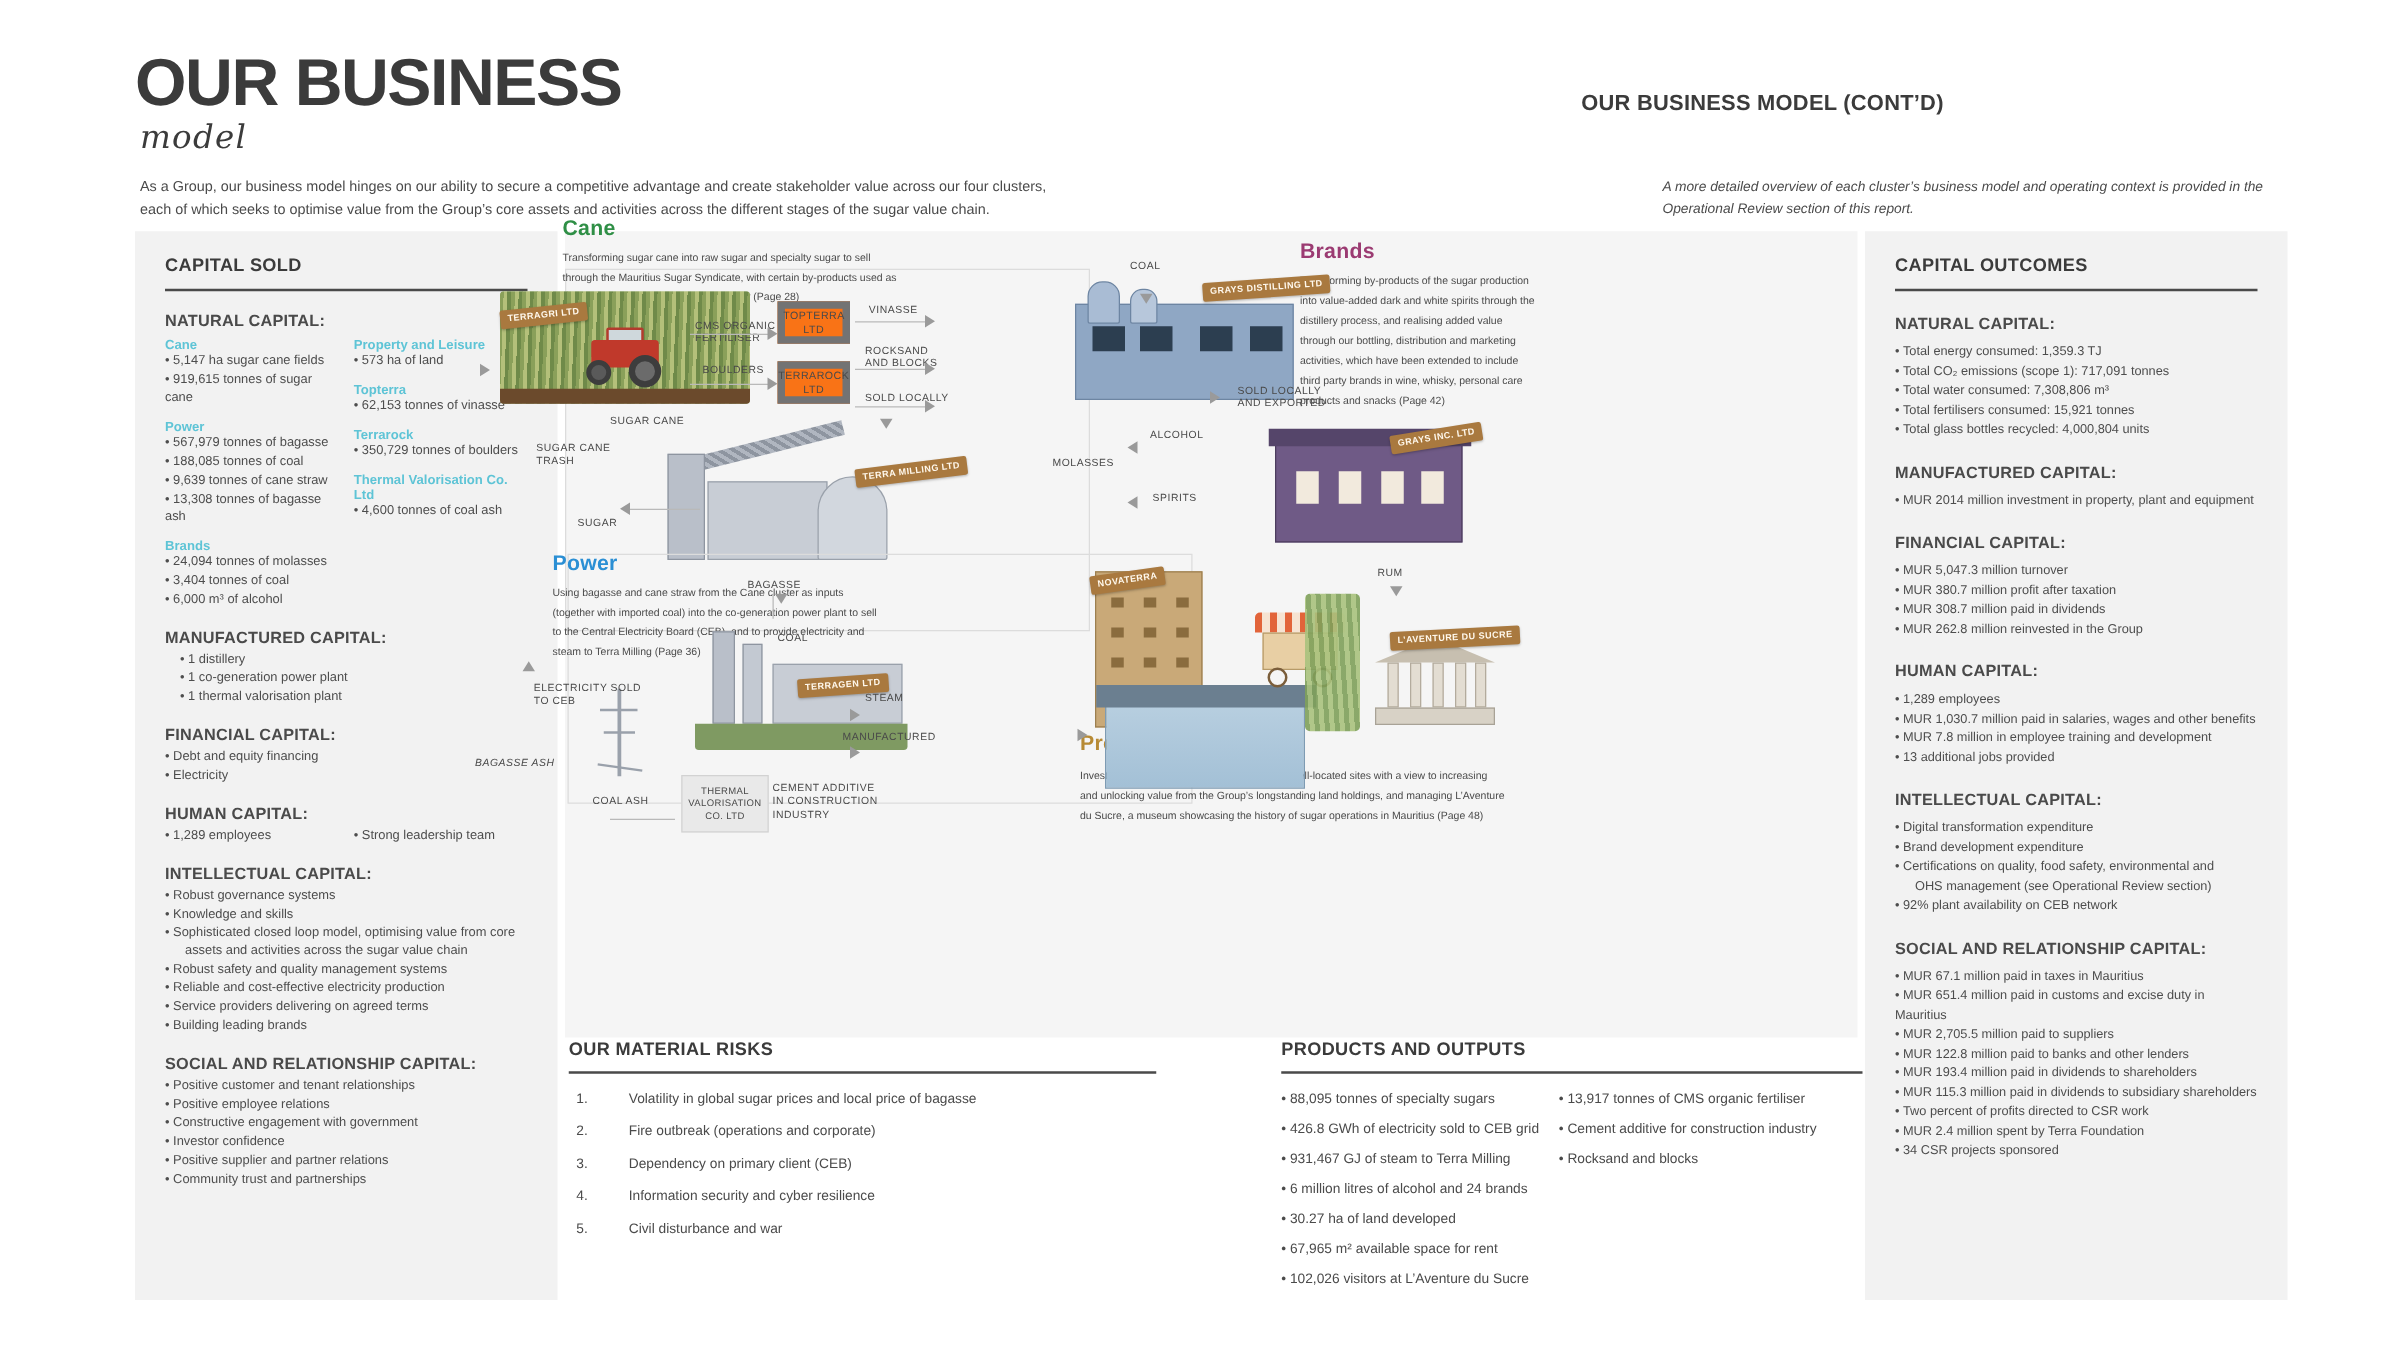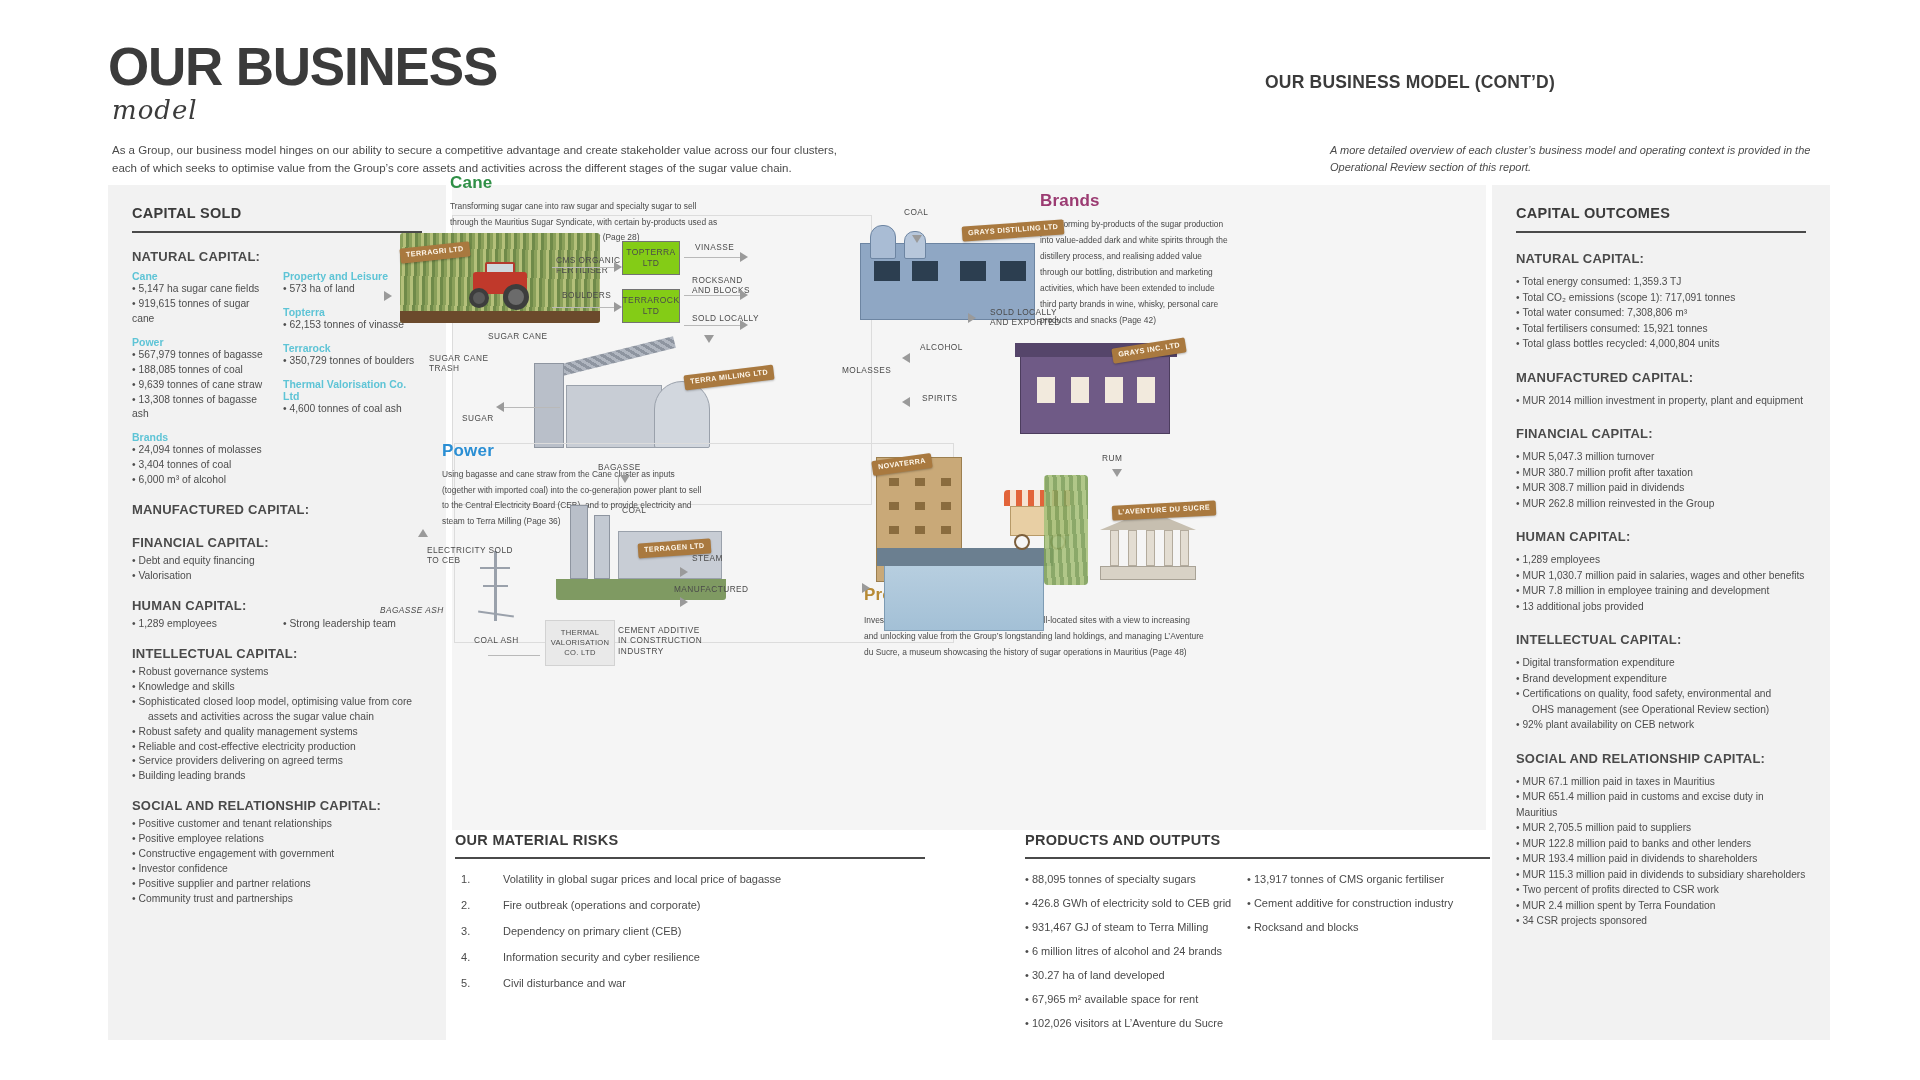--- a/index.html
+++ b/index.html
@@ -83,21 +83,21 @@
   .t-cane { color: #2f8f46; }
   .t-power { color: #2b8fd4; }
   .t-brands { color: #9b3b72; }
   .t-prop { color: #b78a34; }
 
   .flowlabel {
     position: absolute; font-size: 8.3px; color: #4a4a4a;
     letter-spacing: .45px; line-height: 1.25; white-space: nowrap;
   }
   .node-box {
-    position: absolute; background: #84cc16; border: 1px solid #737373;
+    position: absolute; background: #f97316; border: 6px solid #737373;
     font-size: 8.5px; color: #4a4a4a; text-align: center; letter-spacing: .4px;
     display: flex; align-items: center; justify-content: center; line-height: 1.25;
   }
   .line-h { position: absolute; height: 1px; background: #b9b9b9; }
   .line-v { position: absolute; width: 1px; background: #b9b9b9; }
   .arr { position: absolute; width: 0; height: 0; }
   .arr-r { border-top: 5px solid transparent; border-bottom: 5px solid transparent; border-left: 8px solid #9a9a9a; }
   .arr-l { border-top: 5px solid transparent; border-bottom: 5px solid transparent; border-right: 8px solid #9a9a9a; }
   .arr-d { border-left: 5px solid transparent; border-right: 5px solid transparent; border-top: 8px solid #9a9a9a; }
   .arr-u { border-left: 5px solid transparent; border-right: 5px solid transparent; border-bottom: 8px solid #9a9a9a; }
@@ -247,26 +247,33 @@
           </ul>
           <div class="sub-head">Thermal Valorisation Co. Ltd</div>
           <ul class="items">
             <li>4,600 tonnes of coal ash</li>
           </ul>
         </div>
       </div>
 
       <div class="cap-head">MANUFACTURED CAPITAL:</div>
       <div class="two-col">
+        <div>
+          <ul class="items">
+            <li>1 distillery</li>
+            <li>1 co-generation power plant</li>
+            <li>1 thermal valorisation plant</li>
+          </ul>
+        </div>
       </div>
 
       <div class="cap-head">FINANCIAL CAPITAL:</div>
       <ul class="items">
         <li>Debt and equity financing</li>
-        <li>Valorisation</li>
+        <li>Electricity</li>
       </ul>
 
       <div class="cap-head">HUMAN CAPITAL:</div>
       <div class="two-col">
         <div>
             <ul class="items">
           <li>1,289 employees</li>
         </ul>
           </div>
         <div>

